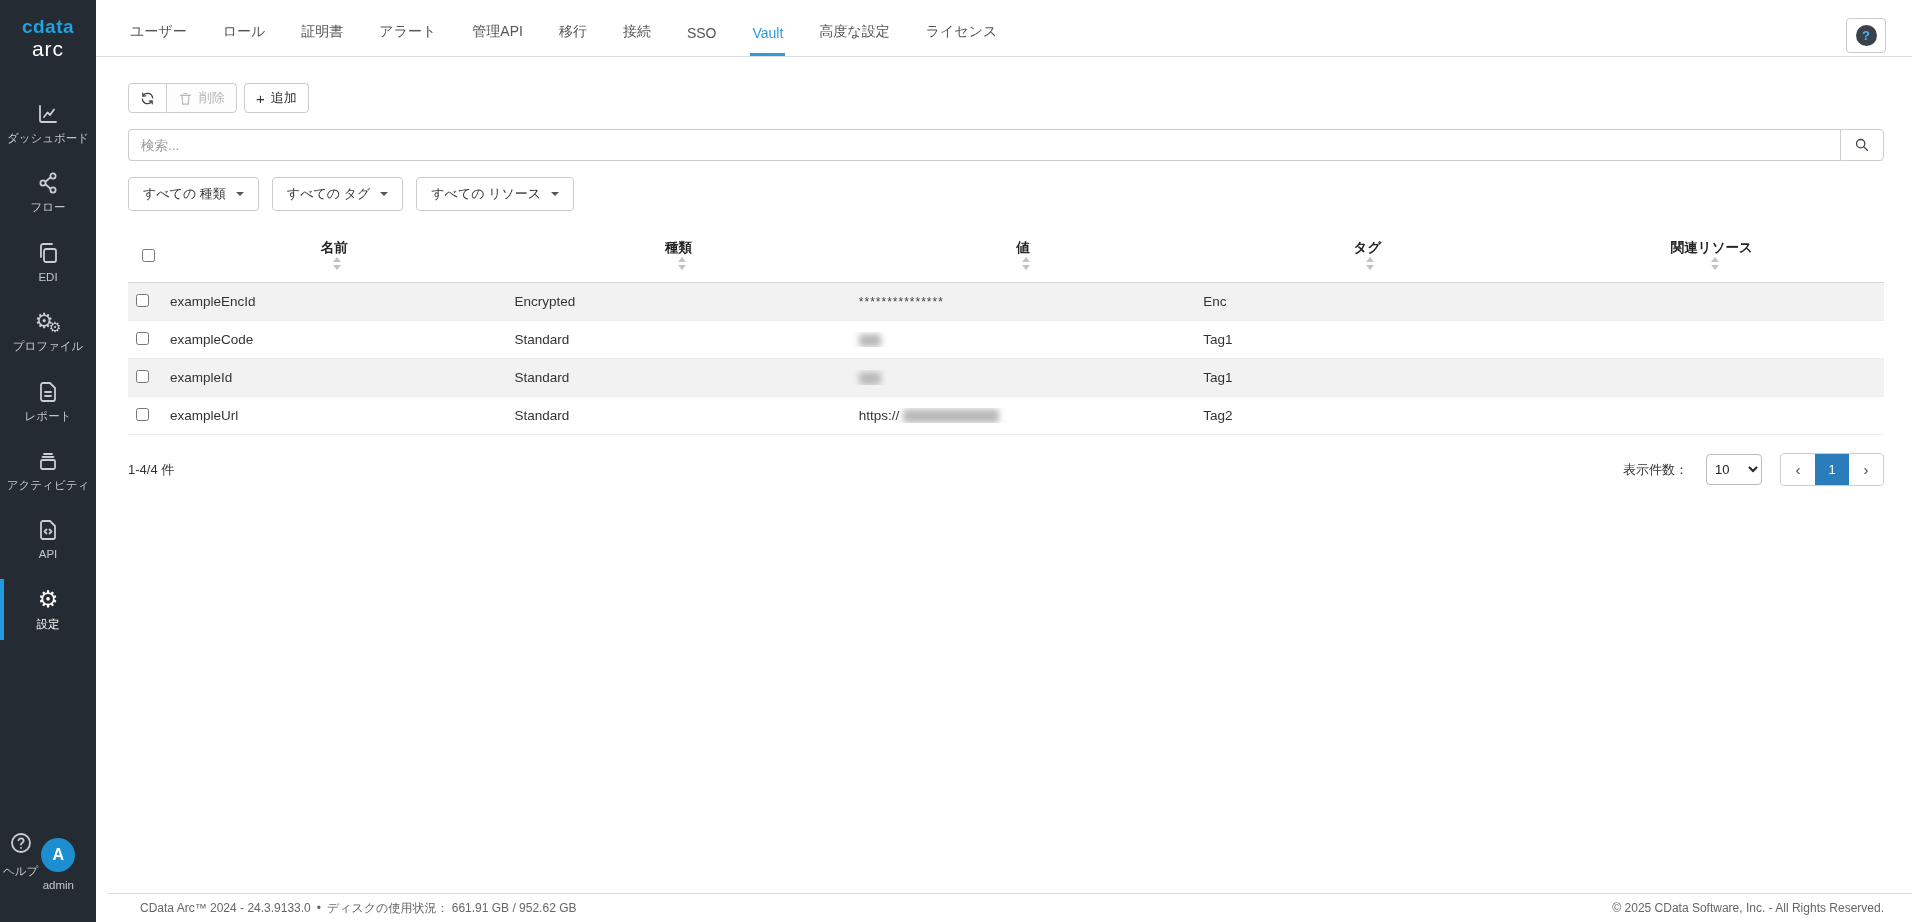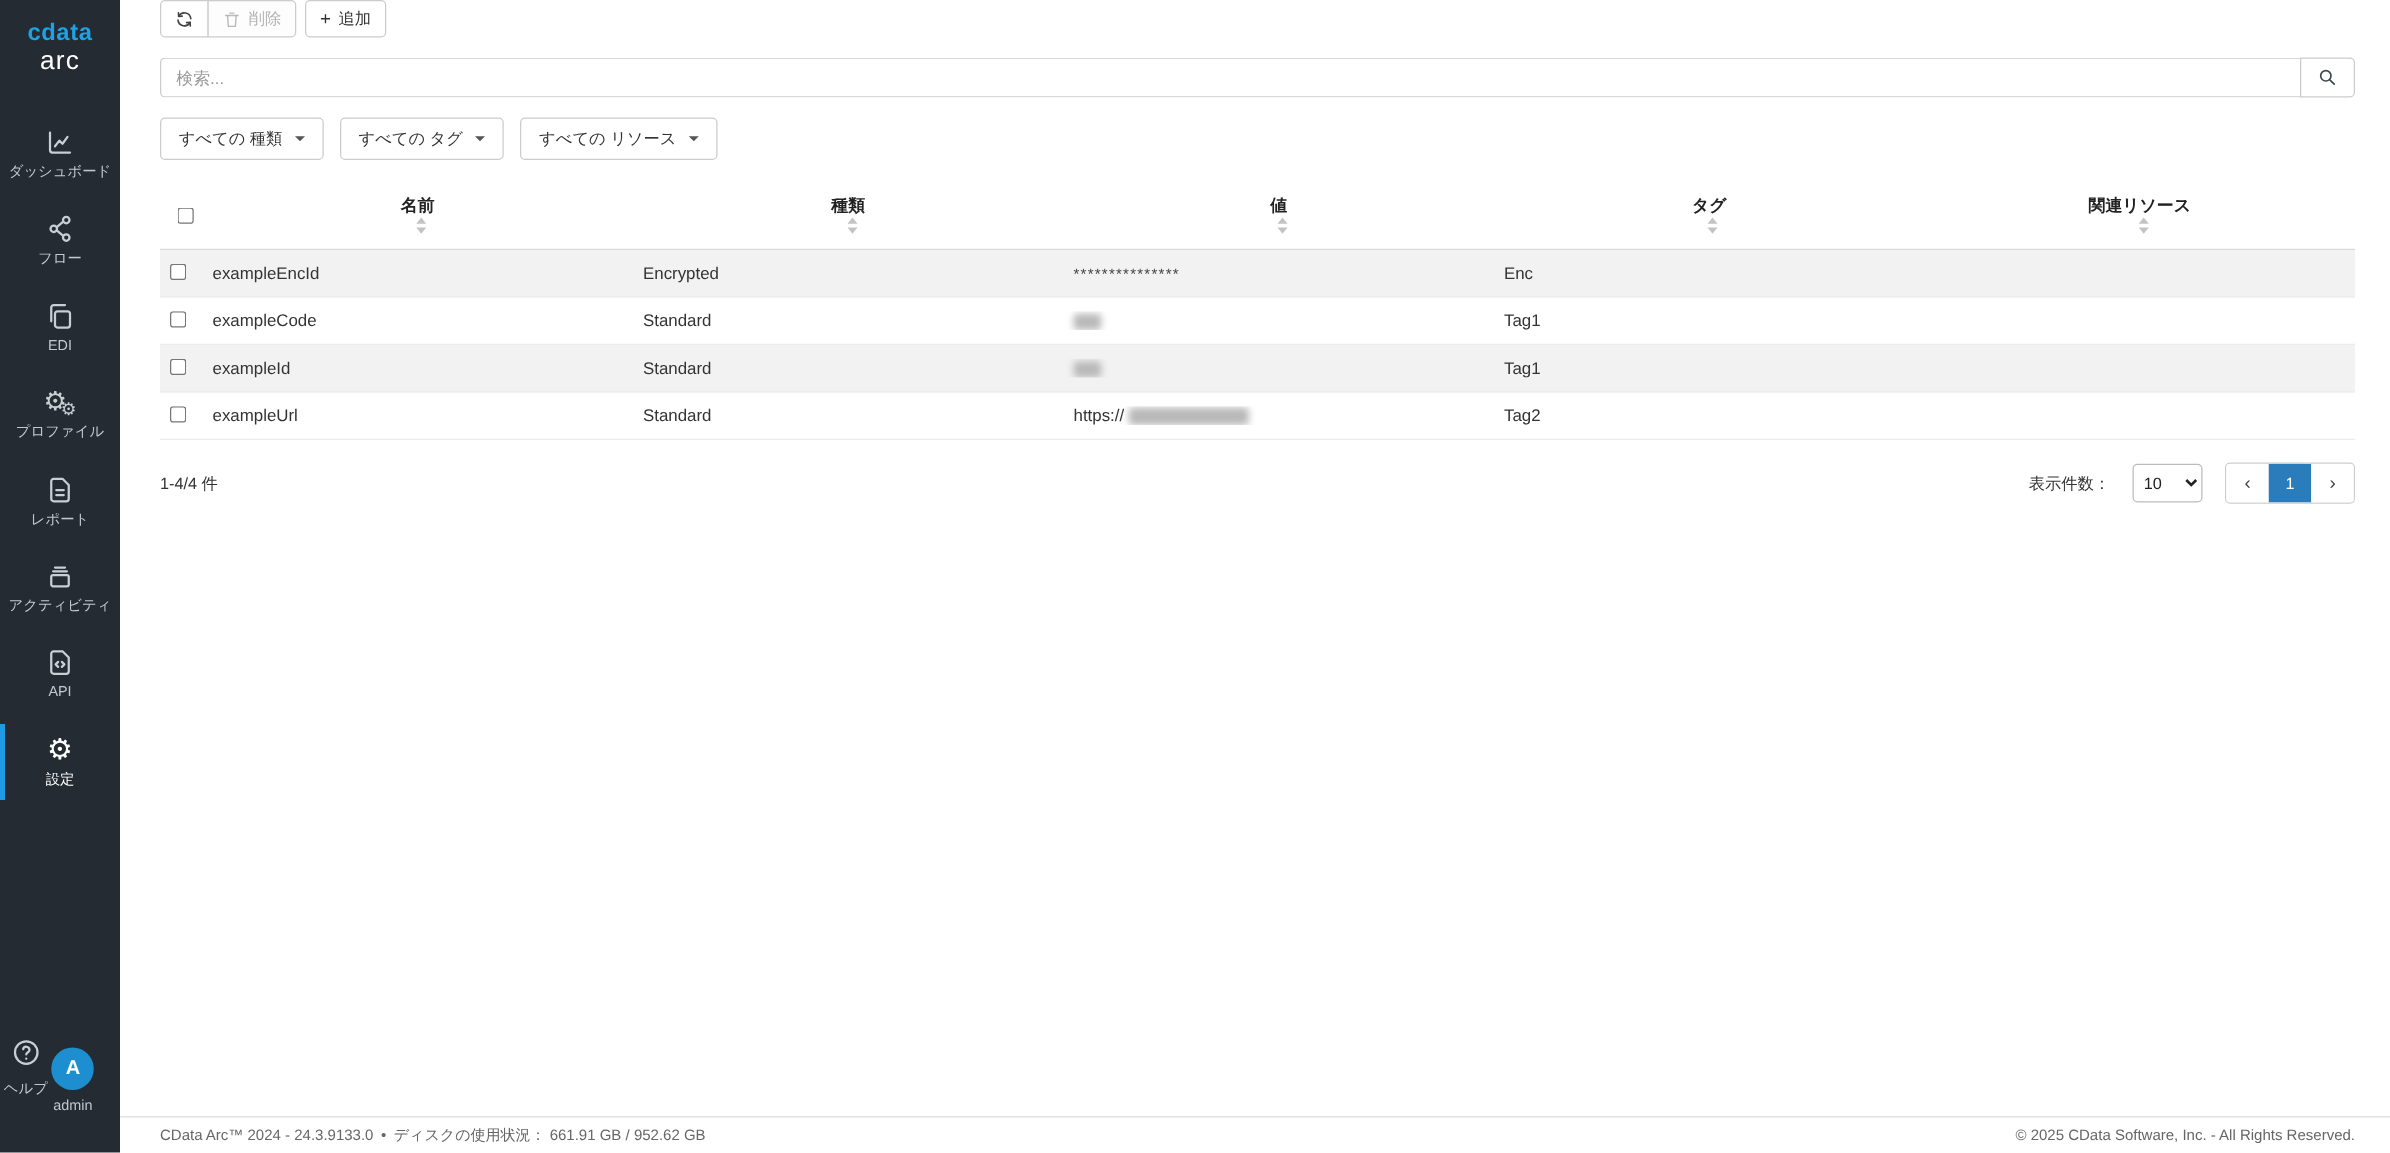--- a/index.html
+++ b/index.html
@@ -37,21 +37,21 @@
   .tab { font-size:14px; color:#555; padding:0 2px 15px; margin-right:32px; cursor:pointer; white-space:nowrap; }
   .tab.active { color:#2e9bd6; border-bottom:3px solid #2e9bd6; padding-bottom:12px; }
   .help-btn { position:absolute; right:26px; top:18px; width:40px; height:35px; background:#fff;
     border:1px solid #ccc; border-radius:4px; display:flex; align-items:center; justify-content:center; cursor:pointer; }
   .help-circle { width:21px; height:21px; border-radius:50%; background:#39414b; color:#4fb3e8;
     font-size:13px; font-weight:700; display:flex; align-items:center; justify-content:center; }
 
   .content { padding:0 28px 0 32px; }
 
   
-  .toolbar { display:flex; align-items:center; }
+  .toolbar { margin-top:26px; display:flex; align-items:center; }
   .btn { height:30px; background:#fff; border:1px solid #ccc; border-radius:4px;
     display:inline-flex; align-items:center; gap:6px; padding:0 11px; font-size:13px; color:#333; cursor:pointer; }
   .btn svg { width:15px; height:15px; }
   .btn-refresh { border-radius:4px 0 0 4px; }
   .btn-delete { border-radius:0 4px 4px 0; margin-left:-1px; color:#b3b3b3; background:#fdfdfd; cursor:default; }
   .btn-delete svg { stroke:#b9b9b9; }
   .btn-add { margin-left:7px; }
   .plus-glyph { font-size:15px; font-weight:400; color:#333; line-height:1; }
 
   
@@ -94,21 +94,21 @@
   .pager-area { display:flex; align-items:center; gap:18px; }
   .page-size-label { font-size:13px; color:#333; }
   .page-size-select { height:31px; width:56px; border:1px solid #bbb; border-radius:4px; font-size:13px;
     color:#222; padding:0 4px; font-family:inherit; background:#fff; cursor:pointer; }
   .pager { display:flex; border:1px solid #ccc; border-radius:4px; overflow:hidden; }
   .pager-btn { width:34px; height:31px; display:flex; align-items:center; justify-content:center;
     background:#fff; font-size:15px; color:#444; cursor:pointer; }
   .pager-btn.page-current { background:#2b7cba; color:#fff; font-size:13px; }
 
   
-  .app-footer { position:absolute; left:0; right:0; bottom:0; height:29px; border-top:1px solid #ddd;
+  .app-footer { position:absolute; left:12px; right:0; bottom:0; height:29px; border-top:1px solid #ddd;
     background:#fff; display:flex; align-items:center; justify-content:space-between; padding:0 28px 0 32px; }
   .footer-left, .footer-right { font-size:12px; color:#666; display:flex; align-items:center; gap:6px; }
 </style>
 </head>
 <body>
 
 <aside class="sidebar">
   <div class="logo">
     <div class="logo-brand">cdata</div>
     <div class="logo-product">arc</div>
@@ -200,20 +200,36 @@
     </a>
     <a class="user-item">
       <span class="avatar">A</span>
       <span class="nav-label">admin</span>
     </a>
   </div>
 </aside>
 
 <div class="main">
 
+  <div class="tabbar">
+    <div class="tab">ユーザー</div>
+    <div class="tab">ロール</div>
+    <div class="tab">証明書</div>
+    <div class="tab">アラート</div>
+    <div class="tab">管理API</div>
+    <div class="tab">移行</div>
+    <div class="tab">接続</div>
+    <div class="tab">SSO</div>
+    <div class="tab active">Vault</div>
+    <div class="tab">高度な設定</div>
+    <div class="tab">ライセンス</div>
+    <div class="help-btn">
+      <span class="help-circle">?</span>
+    </div>
+  </div>
 
   <div class="content">
 
     <div class="toolbar">
       <button class="btn btn-refresh">
         <svg viewBox="0 0 24 24" fill="none" stroke="#444" stroke-width="2.1" stroke-linecap="round" stroke-linejoin="round">
           <path d="M20.2 11a8.3 8.3 0 0 0-15.5-3"></path>
             <path d="M3.8 13a8.3 8.3 0 0 0 15.5 3"></path>
           <polyline points="4.4 3.6 4.7 8.1 9.2 7.8"></polyline>
             <polyline points="19.6 20.4 19.3 15.9 14.8 16.2"></polyline>

